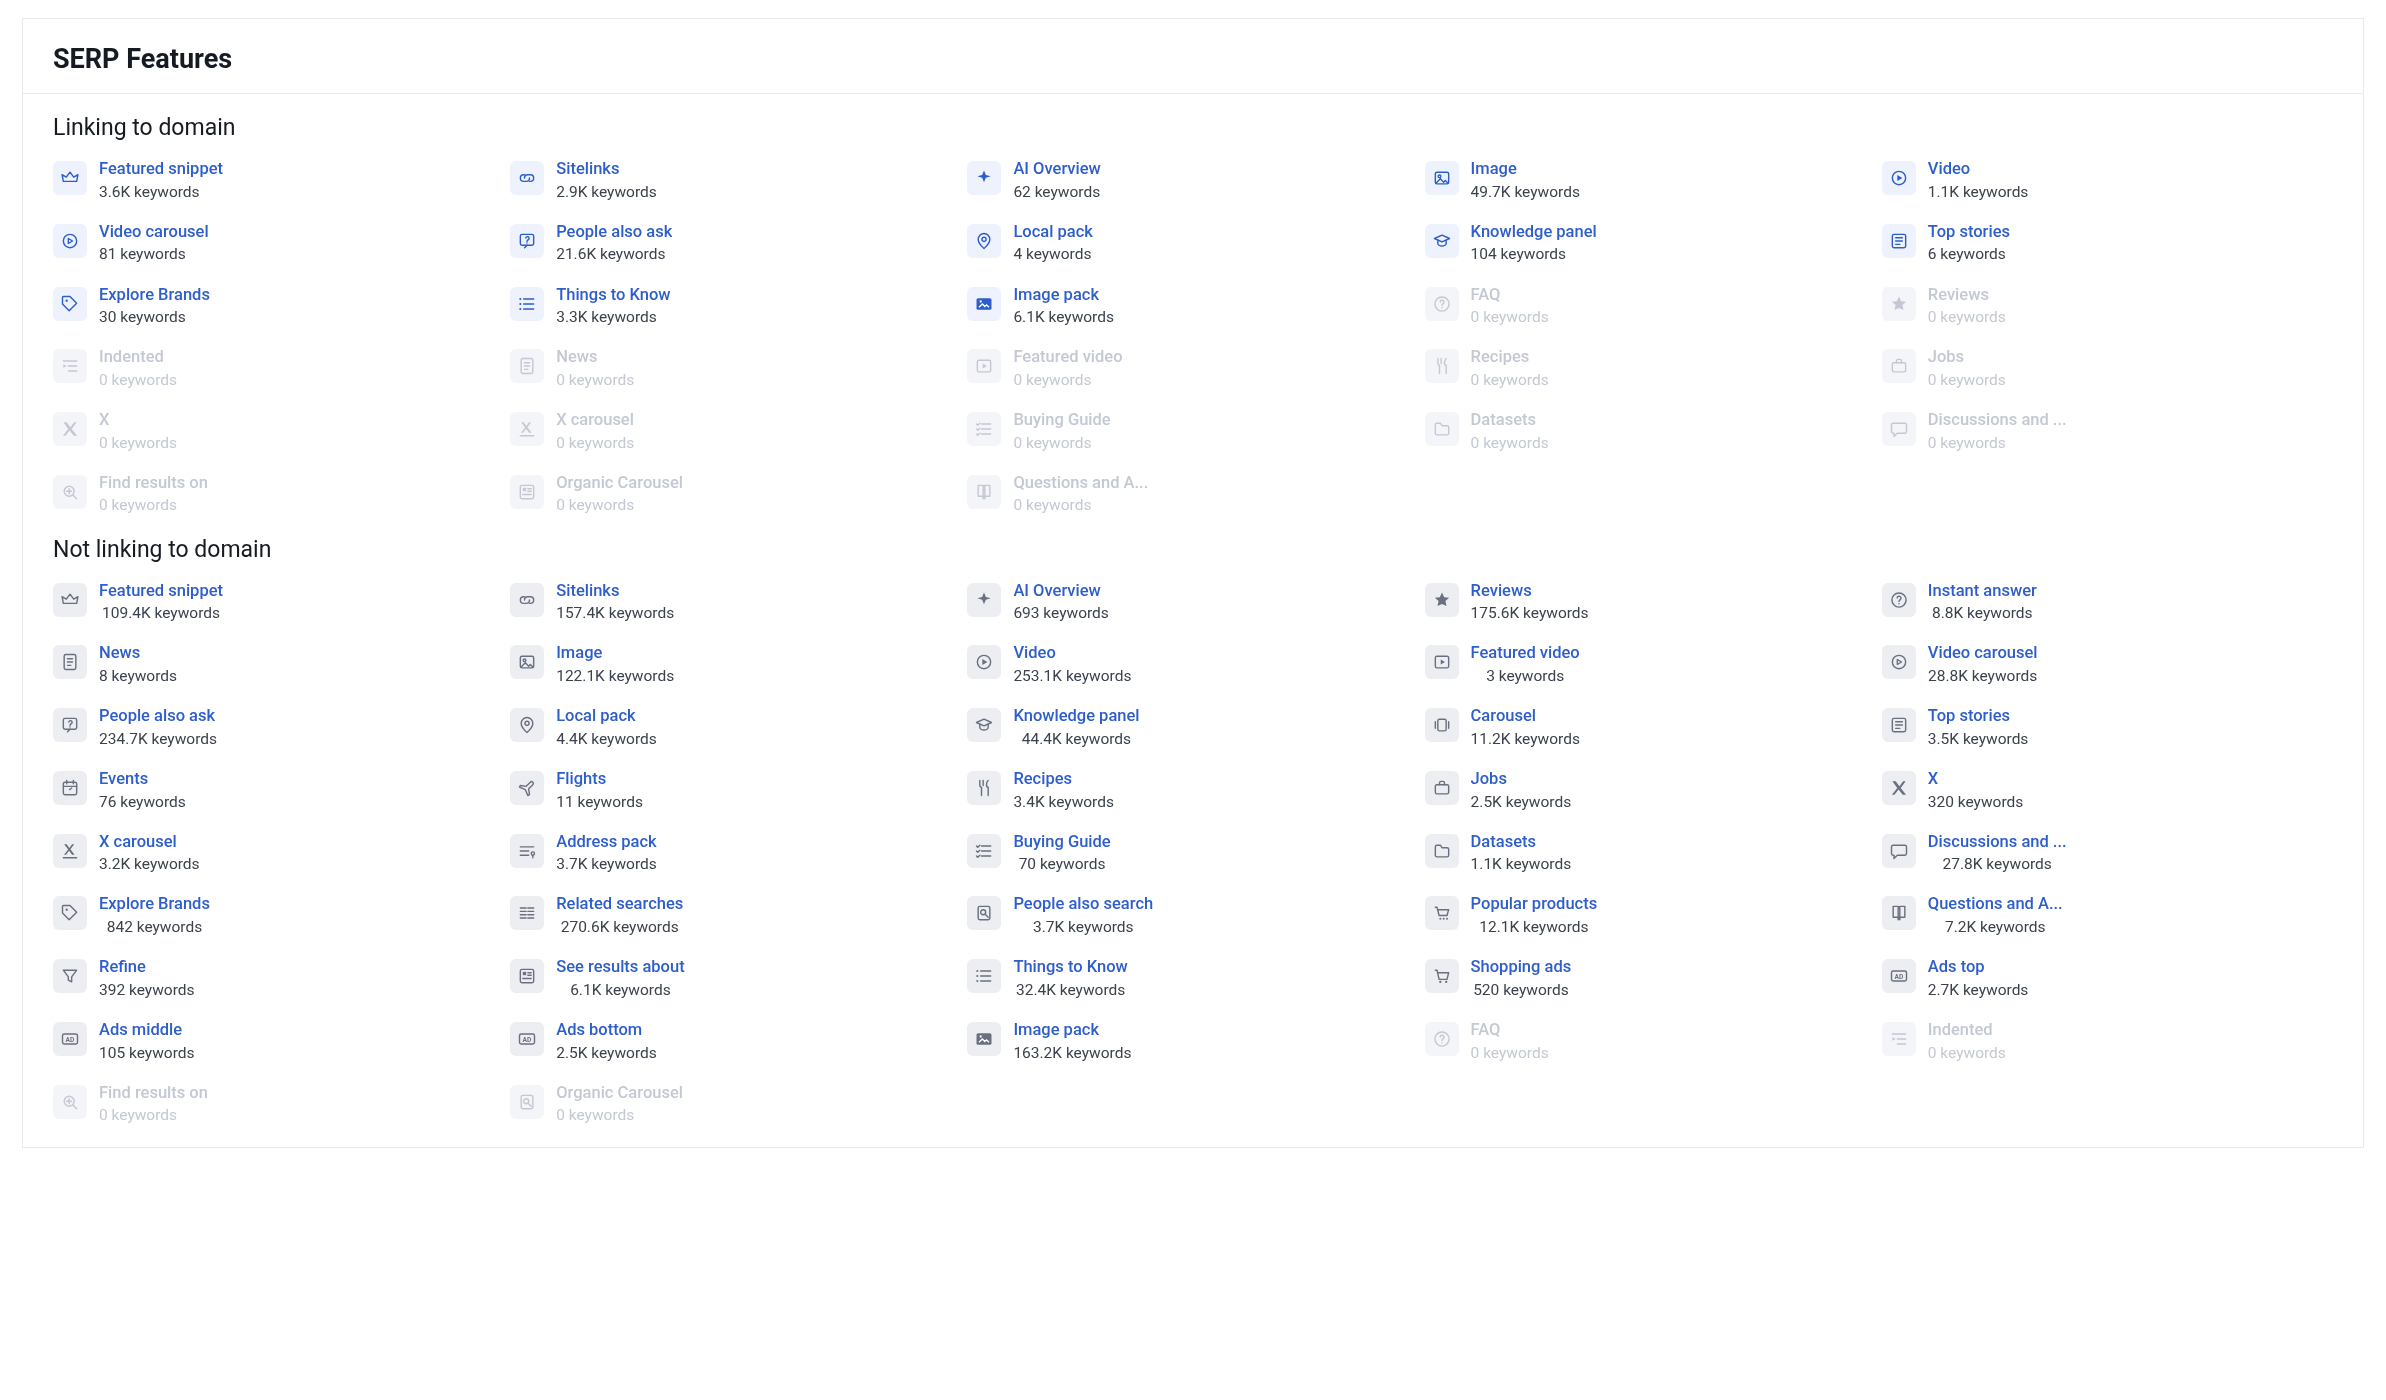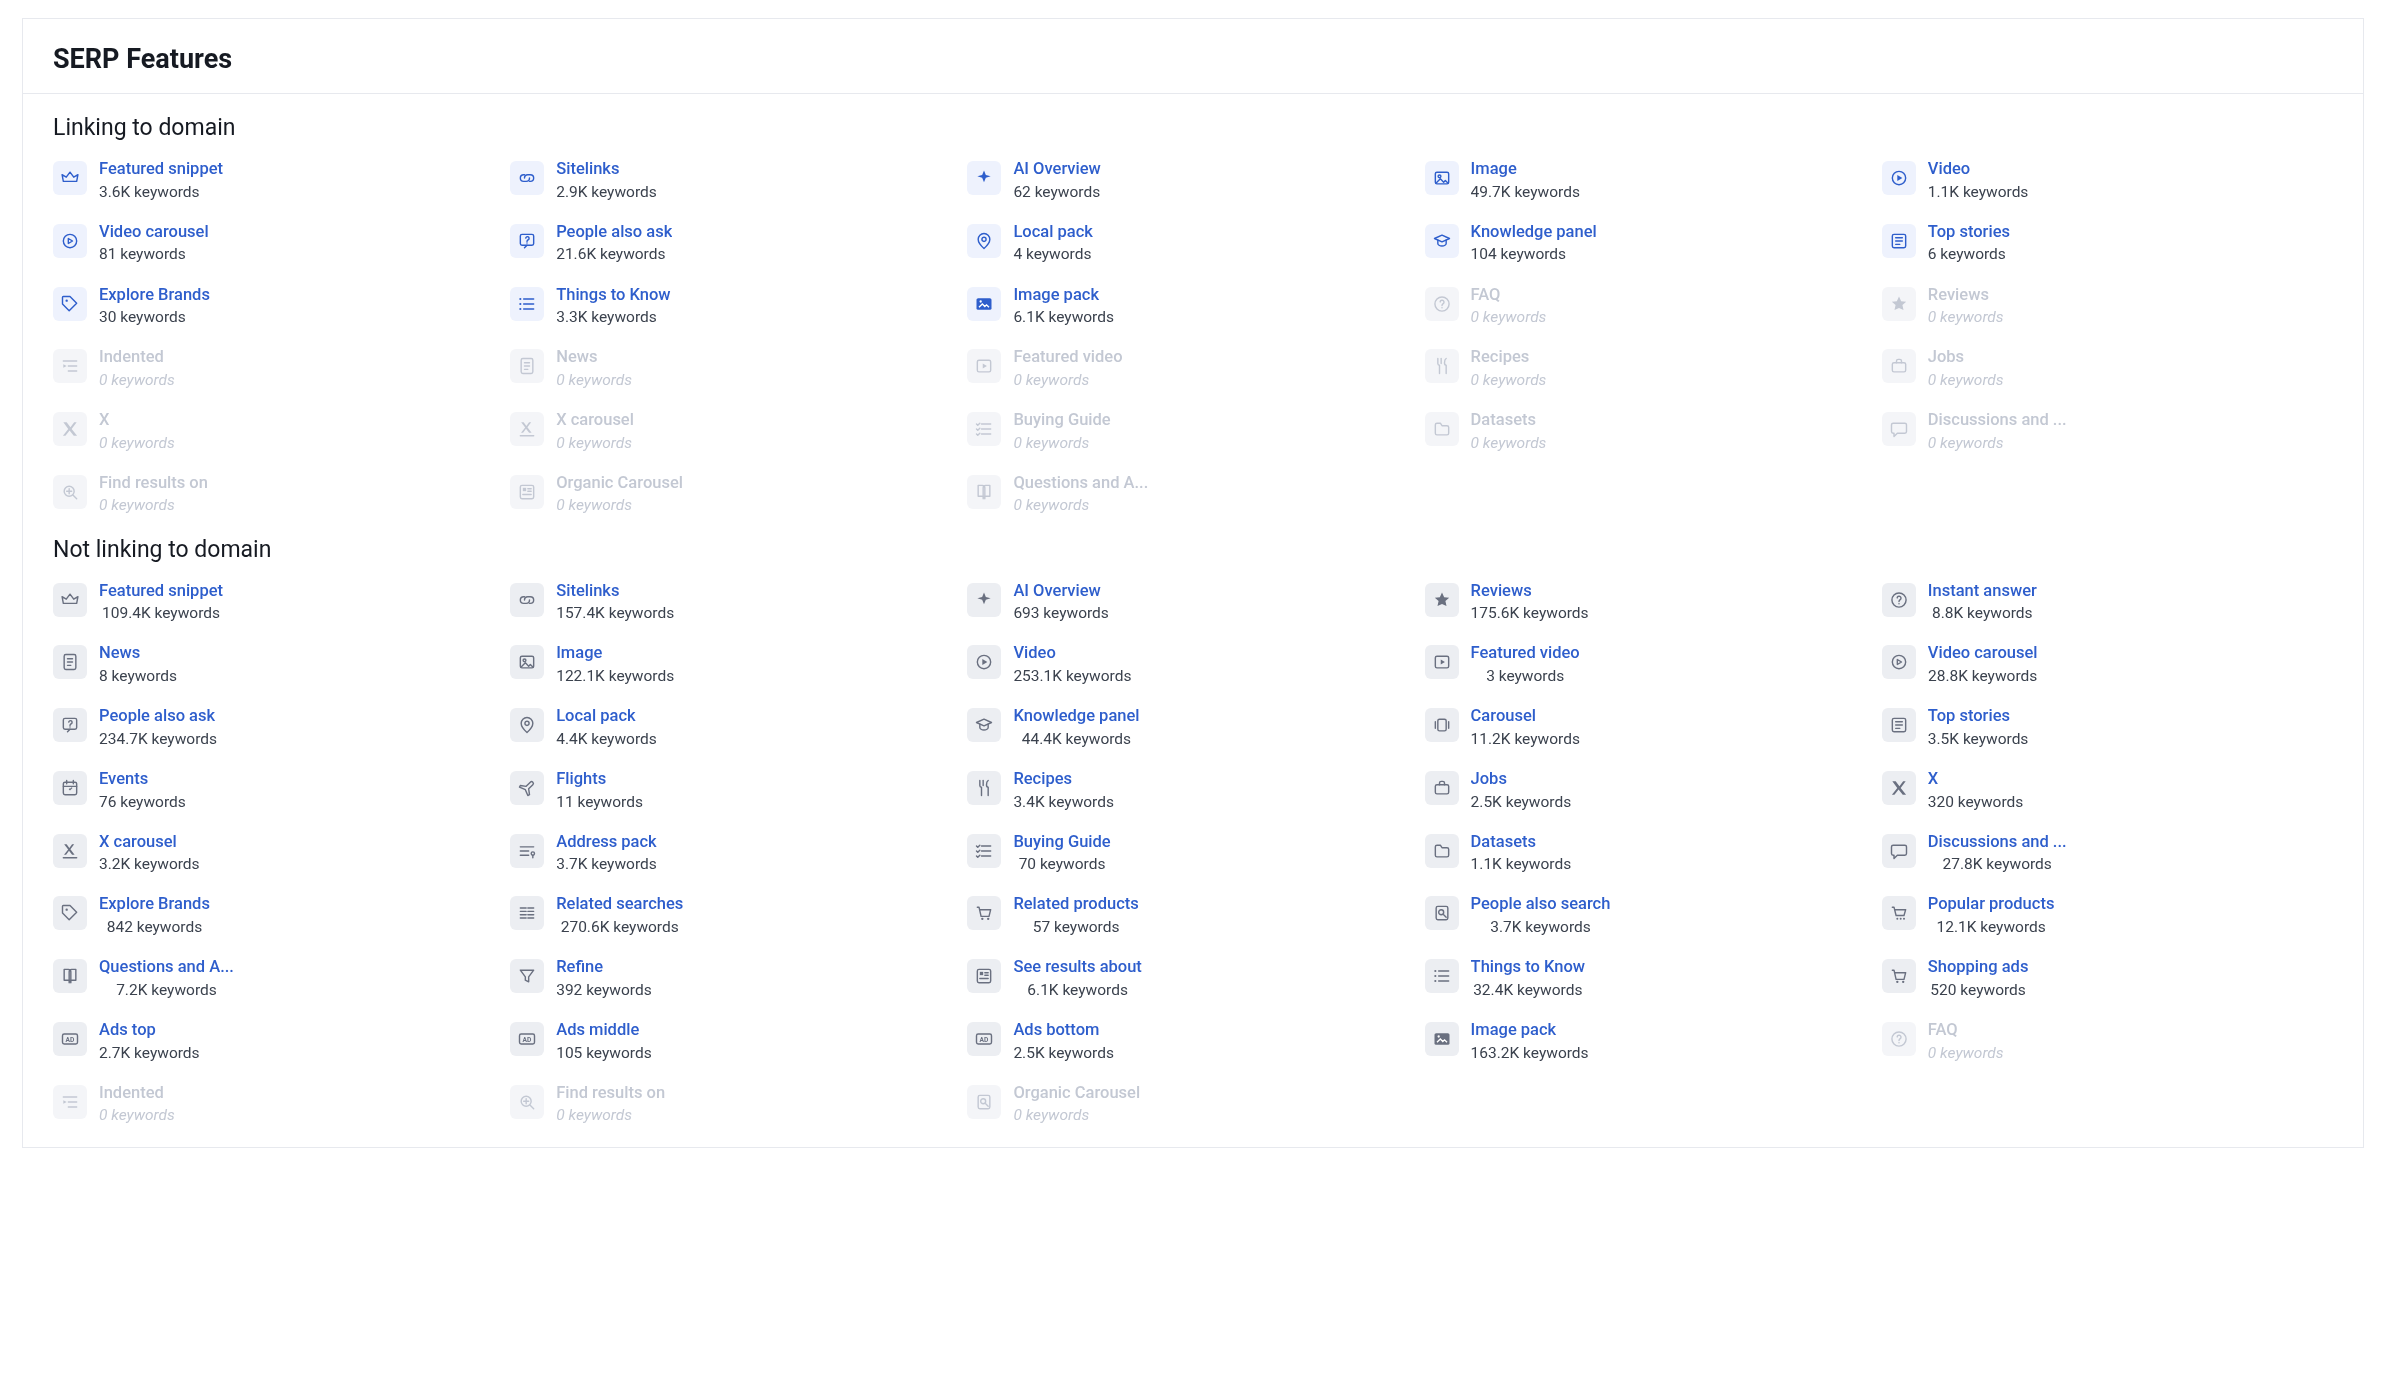--- a/index.html
+++ b/index.html
@@ -46,21 +46,21 @@
   }
   .item.active .label{color:var(--blue);}
   .item.grey   .label{color:var(--blue);}
   .item.disabled .label{color:var(--disabled);}
   .item .sub{
     font-size:15.5px;line-height:1.3;margin-top:2px;
     white-space:nowrap;overflow:hidden;text-overflow:ellipsis;
   }
   .item.active .sub{color:var(--grey-dark);}
   .item.grey   .sub{color:var(--grey-dark);text-align:center;}
-  .item.disabled .sub{color:var(--disabled);font-style:italic;}
+  .item.disabled .sub{color:var(--disabled);}
   .text-col{min-width:0;}
   svg{width:20px;height:20px;display:block;}
 </style>
 </head>
 <body>
 
 <div class="card">
   <h1 class="card-title">SERP Features</h1>
   <div id="sections-root">
       <div class="section">
@@ -730,33 +730,20 @@
               </svg>
             </div>
       <div class="text-col">
         <div class="label">Related searches</div>
         <div class="sub">270.6K keywords</div>
       </div>
           </div>
           <div class="item grey">
       <div class="icon-box">
               <svg viewBox="0 0 24 24">
-                <path stroke="currentColor" stroke-width="1.7" fill="none" stroke-linecap="round" stroke-linejoin="round" d="M4 5h2l2.5 11H18l2-8H7"></path>
-                <circle fill="currentColor" cx="10" cy="19" r="1.4"></circle>
-                <circle fill="currentColor" cx="17" cy="19" r="1.4"></circle>
-              </svg>
-            </div>
-      <div class="text-col">
-        <div class="label">Related products</div>
-        <div class="sub">57 keywords</div>
-      </div>
-          </div>
-          <div class="item grey">
-      <div class="icon-box">
-              <svg viewBox="0 0 24 24">
                 <rect stroke="currentColor" stroke-width="1.7" fill="none" stroke-linecap="round" stroke-linejoin="round" x="5" y="4" width="14" height="16" rx="2"></rect>
                 <circle stroke="currentColor" stroke-width="1.7" fill="none" stroke-linecap="round" stroke-linejoin="round" cx="11" cy="11" r="3"></circle>
                 <path stroke="currentColor" stroke-width="1.7" fill="none" stroke-linecap="round" stroke-linejoin="round" d="M14 14l3 3"></path>
               </svg>
             </div>
       <div class="text-col">
         <div class="label">People also search</div>
         <div class="sub">3.7K keywords</div>
       </div>
           </div>

